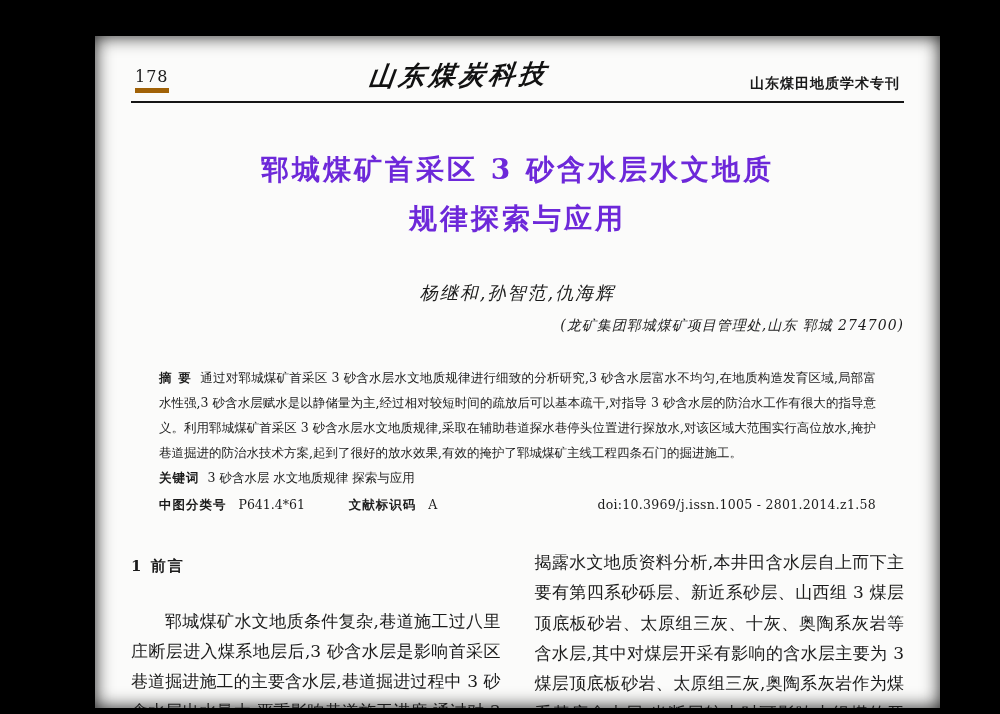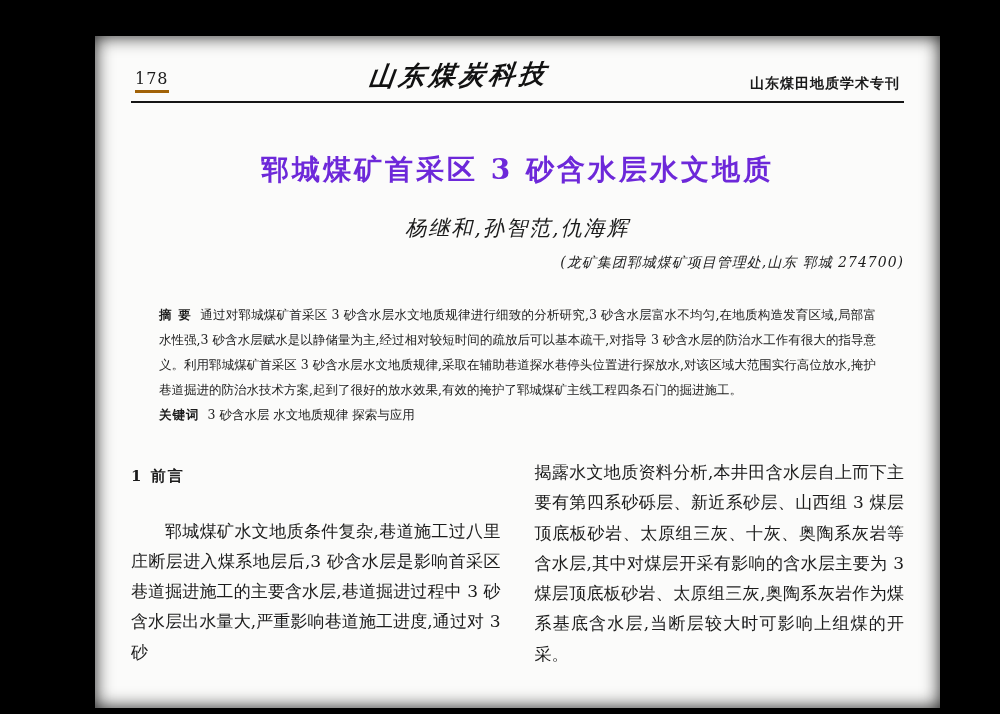--- a/index.html
+++ b/index.html
@@ -25,21 +25,21 @@
   .page-header {
     display: flex;
     align-items: flex-end;
     justify-content: space-between;
     padding: 0 4px 6px 4px;
   }
   .page-number {
     font-size: 16px;
     letter-spacing: 1px;
     padding-bottom: 2px;
-    border-bottom: 3px solid #a16207;
+    border-bottom: 5px solid #a16207;
   }
   .journal-logo {
     font-family: "DejaVu Serif", serif;
     font-size: 26px;
     font-weight: bold;
     font-style: italic;
     letter-spacing: 4px;
     transform: skewX(-8deg) rotate(-1deg);
     color: #111;
   }
@@ -57,23 +57,23 @@
   .article-title {
     margin-top: 42px;
     text-align: center;
     font-size: 28px;
     font-weight: bold;
     letter-spacing: 3px;
     line-height: 1.75;
     color: #6d28d9;
   }
   .authors {
-    margin-top: 20px;
+    margin-top: 38px;
     text-align: center;
-    font-size: 21px;
+    font-size: 18px;
     font-style: italic;
     letter-spacing: 2px;
   }
   .affiliation {
     margin-top: 12px;
     text-align: right;
     font-size: 14px;
     font-style: italic;
     letter-spacing: 1px;
   }
@@ -119,32 +119,42 @@
 
   <div class="page-header">
     <span class="page-number">178</span>
     <span class="journal-logo">山东煤炭科技</span>
     <span class="header-right">山东煤田地质学术专刊</span>
   </div>
   <hr class="header-rule">
 
   <h1 class="article-title">
     <div>郓城煤矿首采区 3 砂含水层水文地质</div>
+    <div>规律探索与应用</div>
   </h1>
 
   <div class="authors">杨继和,孙智范,仇海辉</div>
   <div class="affiliation">(龙矿集团郓城煤矿项目管理处,山东 郓城  274700)</div>
 
   <div class="meta-block">
     <p class="abstract-para">
       <span class="meta-label">摘  要</span>&nbsp;&nbsp;<span>通过对郓城煤矿首采区 3 砂含水层水文地质规律进行细致的分析研究,3 砂含水层富水不均匀,在地质构造发育区域,局部富水性强,3 砂含水层赋水是以静储量为主,经过相对较短时间的疏放后可以基本疏干,对指导 3 砂含水层的防治水工作有很大的指导意义。利用郓城煤矿首采区 3 砂含水层水文地质规律,采取在辅助巷道探水巷停头位置进行探放水,对该区域大范围实行高位放水,掩护巷道掘进的防治水技术方案,起到了很好的放水效果,有效的掩护了郓城煤矿主线工程四条石门的掘进施工。</span>
     </p>
     <p class="keywords-row">
       <span class="meta-label">关键词</span>&nbsp;&nbsp;<span>3 砂含水层  水文地质规律  探索与应用</span>
     </p>
+    <div class="clc-row">
+      <span class="clc-left">
+        <span class="meta-label">中图分类号</span>
+        <span class="clc-value">P641.4*61</span>
+        <span class="meta-label">文献标识码</span>
+        <span>A</span>
+      </span>
+      <span class="doi">doi:10.3969/j.issn.1005 - 2801.2014.z1.58</span>
+    </div>
   </div>
 
   <div class="body-columns">
     <div class="column">
       <div class="section-heading">1  前言</div>
       <p class="indent-para">郓城煤矿水文地质条件复杂,巷道施工过八里庄断层进入煤系地层后,3 砂含水层是影响首采区巷道掘进施工的主要含水层,巷道掘进过程中 3 砂含水层出水量大,严重影响巷道施工进度,通过对 3 砂</p>
     </div>
     <div class="column">
       <p>揭露水文地质资料分析,本井田含水层自上而下主要有第四系砂砾层、新近系砂层、山西组 3 煤层顶底板砂岩、太原组三灰、十灰、奥陶系灰岩等含水层,其中对煤层开采有影响的含水层主要为 3 煤层顶底板砂岩、太原组三灰,奥陶系灰岩作为煤系基底含水层,当断层较大时可影响上组煤的开采。</p>
     </div>

